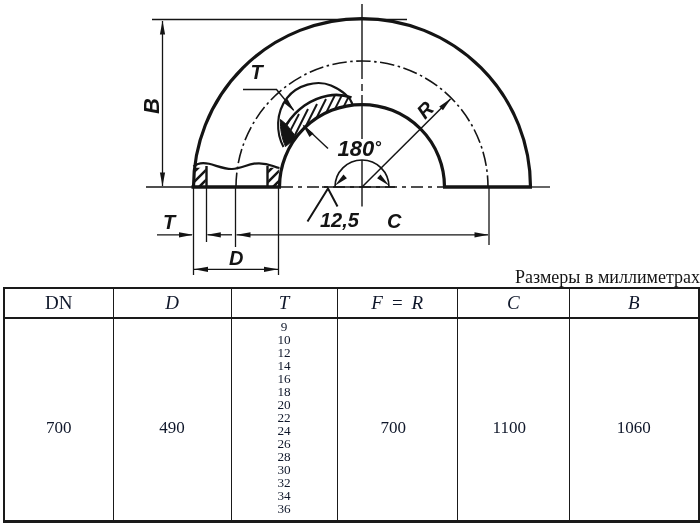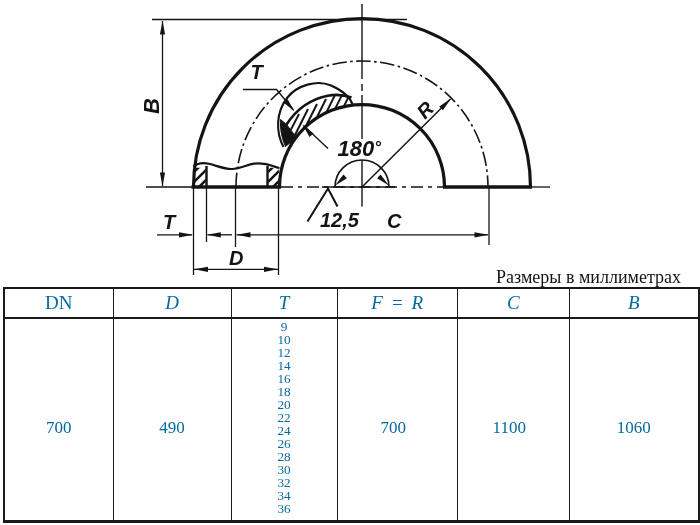--- a/index.html
+++ b/index.html
@@ -1,26 +1,26 @@
 <!DOCTYPE html>
 <html><head>
 <meta charset="utf-8">
 <style>
 html,body{margin:0;padding:0;width:700px;height:525px;background:#fff;overflow:hidden}
 body{position:relative;font-family:"Liberation Serif",serif;color:#141414}
 #draw{position:absolute;left:0;top:0}
 .lbl{font-family:"Liberation Sans",sans-serif;font-style:italic;font-weight:bold;fill:#141414}
-table{position:absolute;left:3px;top:287px;border-collapse:collapse;table-layout:fixed;width:695px;font-family:"Liberation Serif",serif;color:#0369a1}
+table{position:absolute;left:3px;top:287px;border-collapse:collapse;table-layout:fixed;width:695px;font-family:"Liberation Serif",serif;color:#0f172a}
 td{border:1.6px solid #1a1a1a;text-align:center;vertical-align:middle;padding:0}
 tr.h td{height:28px;font-size:19px;border-bottom:2px solid #1a1a1a}
 tr.b td{height:201px;font-size:17px}
 table{border:2.2px solid #1a1a1a;border-bottom:3px solid #1a1a1a}
 .tl{font-size:13.2px;line-height:13px;position:relative;top:-2.5px}
 .v{position:relative;top:8px}
-#mm{position:absolute;right:19px;top:267px;font-size:18px;font-family:"Liberation Serif",serif;color:#141414}
+#mm{position:absolute;right:0;top:267px;font-size:18px;font-family:"Liberation Serif",serif;color:#141414}
 </style>
 </head>
 <body>
 
 <svg id="draw" width="700" height="287" viewBox="0 0 700 287">
 <g fill="none" stroke="#141414" stroke-width="1.3">
 
 <line x1="152" y1="19.5" x2="407" y2="19.5"></line>
 
 <line x1="146" y1="187" x2="194" y2="187"></line>

